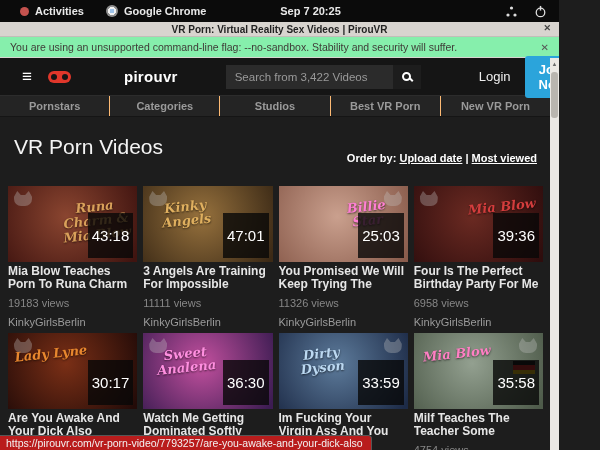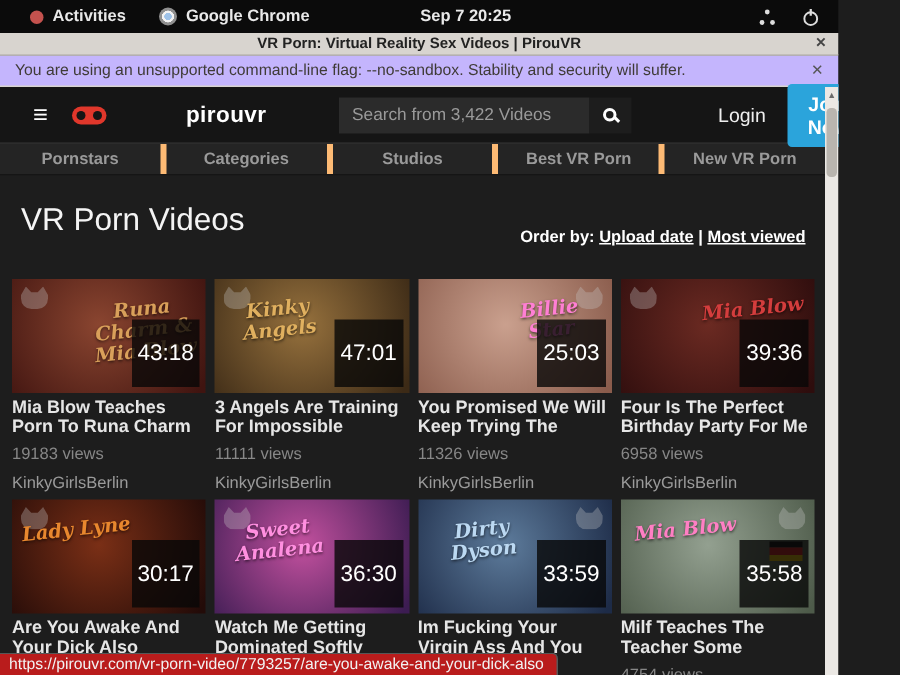--- a/index.html
+++ b/index.html
@@ -16,21 +16,21 @@
   .sys-clock { position:absolute; left:50%; transform:translateX(-50%);margin-left:31px; }
   .sys-right { margin-left:auto; display:flex; align-items:center; gap:16px; padding-right:12px; }
   .tray-icon { width:13px; height:13px; display:inline-block; }
 
   
   .titlebar { height:15px; background:#d8d4cf; color:#222; font-size:10px; font-weight:bold;
       display:flex; align-items:center; justify-content:center; position:relative; border-bottom:1px solid #c2beb9; }
   .titlebar .close { position:absolute; right:8px; top:1px; font-size:9px; color:#444; cursor:default; }
 
   
-  .warnbar { height:21px; background:#c4b5fd; color:#3f3b37; font-size:10.5px; display:flex; align-items:center;
+  .warnbar { height:21px; background:#86efac; color:#3f3b37; font-size:10.5px; display:flex; align-items:center;
       padding:0 10px; border-bottom:1px solid #d8d4cf; }
   .warnbar .close { margin-left:auto; color:#555; font-size:10px; cursor:pointer; }
 
   
   .siteheader { height:37px; background:#151515; display:flex; align-items:center; padding-left:22px; }
   .hamburger { color:#fff; font-size:17px; line-height:1; cursor:pointer; }
   .logo { display:flex; align-items:center; gap:5px; margin-left:16px; cursor:pointer; }
   .goggles { width:23px; height:12px; background:#e0372b; border-radius:6px; position:relative; }
   .goggles::before, .goggles::after { content:""; position:absolute; top:3px; width:6px; height:6px; border-radius:50%; background:#151515; }
   .goggles::before { left:3px; } .goggles::after { right:3px; }
@@ -42,21 +42,21 @@
   .search-btn { width:28px; height:24px; background:#1d1d1d; border:none; display:flex; align-items:center; justify-content:center; cursor:pointer; }
   .mag { width:9px; height:9px; border:2px solid #fff; border-radius:50%; position:relative; display:inline-block; }
   .mag::after { content:""; position:absolute; width:2px; height:5px; background:#fff; transform:rotate(-45deg); right:-3px; bottom:-3px; }
   .login { color:#eee; font-size:13px; margin-left:58px; cursor:pointer; }
   .join { margin-left:14px; background:#2ba4db; color:#fff; font-size:13px; font-weight:bold; border:none;
       padding:6px 14px; border-radius:3px; cursor:pointer; font-family:"Liberation Sans", sans-serif; }
 
   
   .nav { height:22px; background:#242424; display:flex; border-top:1px solid #2c2c2c; border-bottom:1px solid #151515; padding-right:9px; }
   .nav-item { flex:1; display:flex; align-items:center; justify-content:center; color:#9a9a9a; font-size:11px;
-      font-weight:bold; border-right:4px solid #fdba74; cursor:pointer; }
+      font-weight:bold; border-right:1px solid #fdba74; cursor:pointer; }
   .nav-item:last-child { border-right:none; }
 
   
   .pagehead { display:flex; align-items:center; justify-content:space-between; padding:13px 22px 0 14px; }
   .page-title { color:#f4f4f4; font-size:21px; font-weight:normal; }
   .orderby { color:#fff; font-size:11px; font-weight:bold;margin-top:22px; }
   .orderby a { color:#fff; text-decoration:underline; cursor:pointer; }
   .grid { display:grid; grid-template-columns:repeat(4,1fr); gap:5px 6px; margin:22px 16px 0 8px; }
   .card { cursor:pointer; }
   .thumb { position:relative; height:76px; overflow:hidden; }

